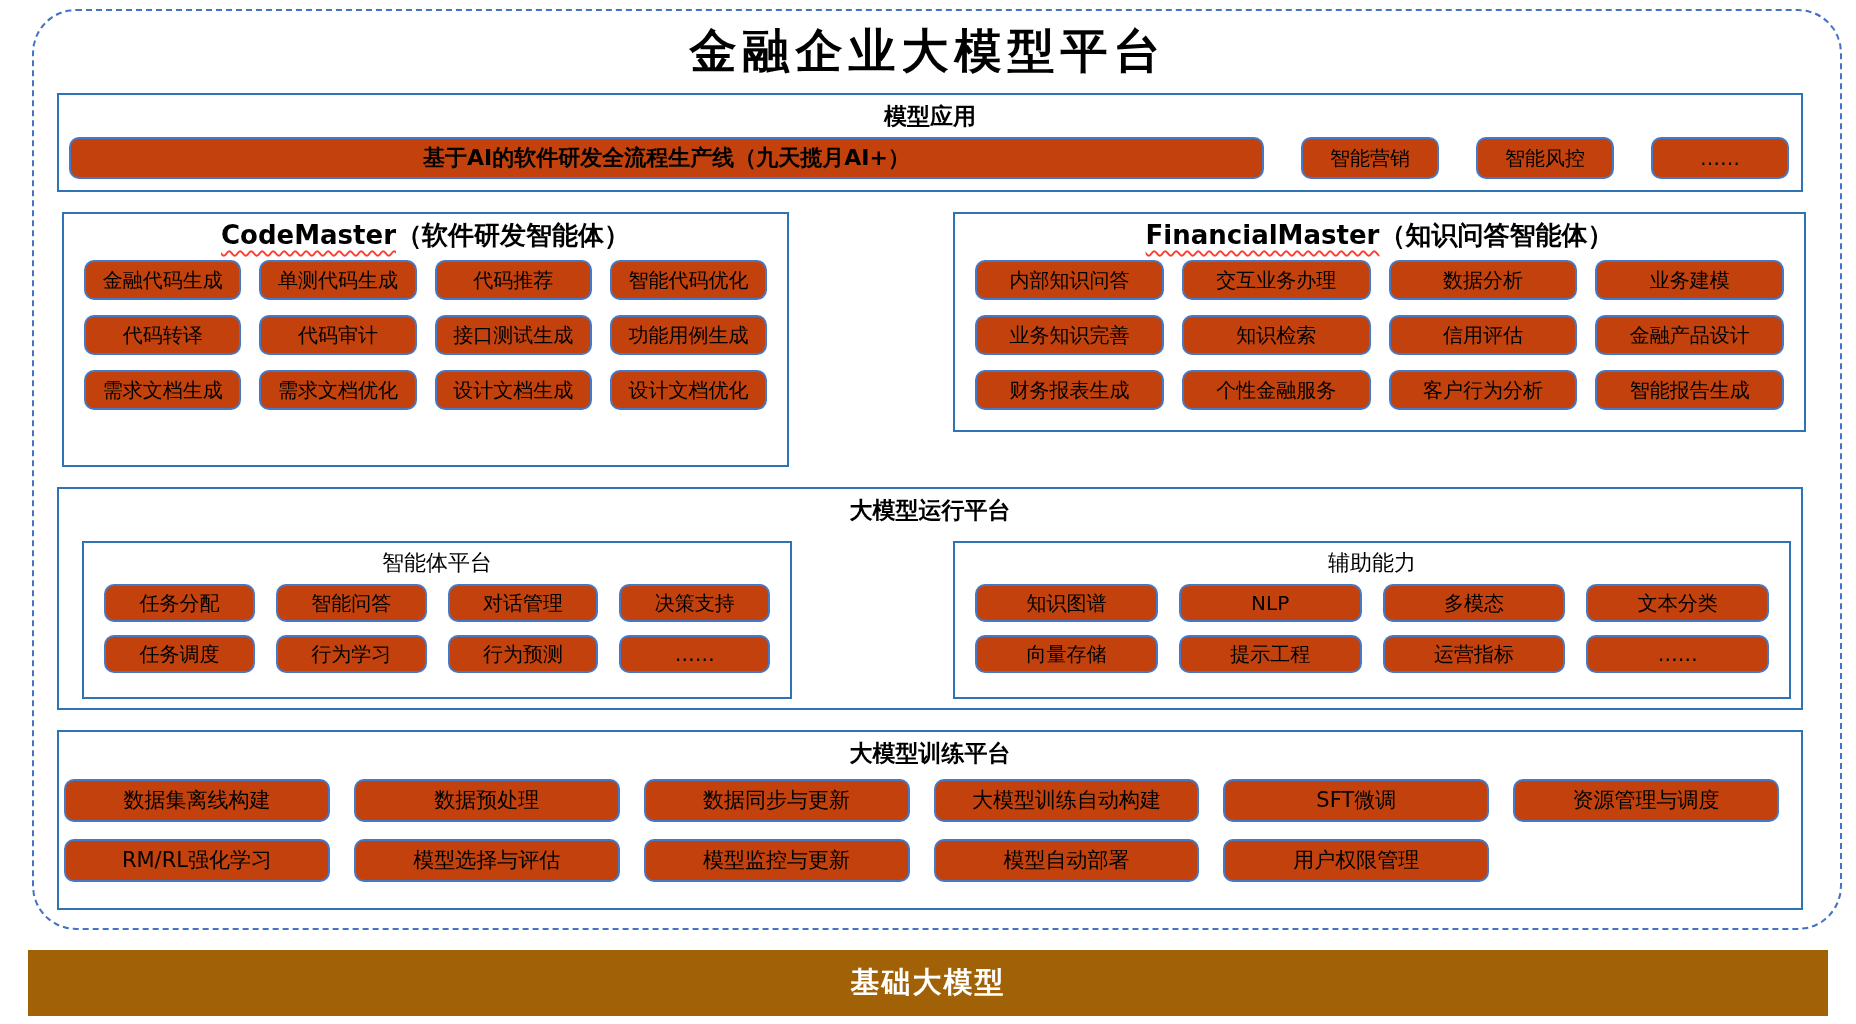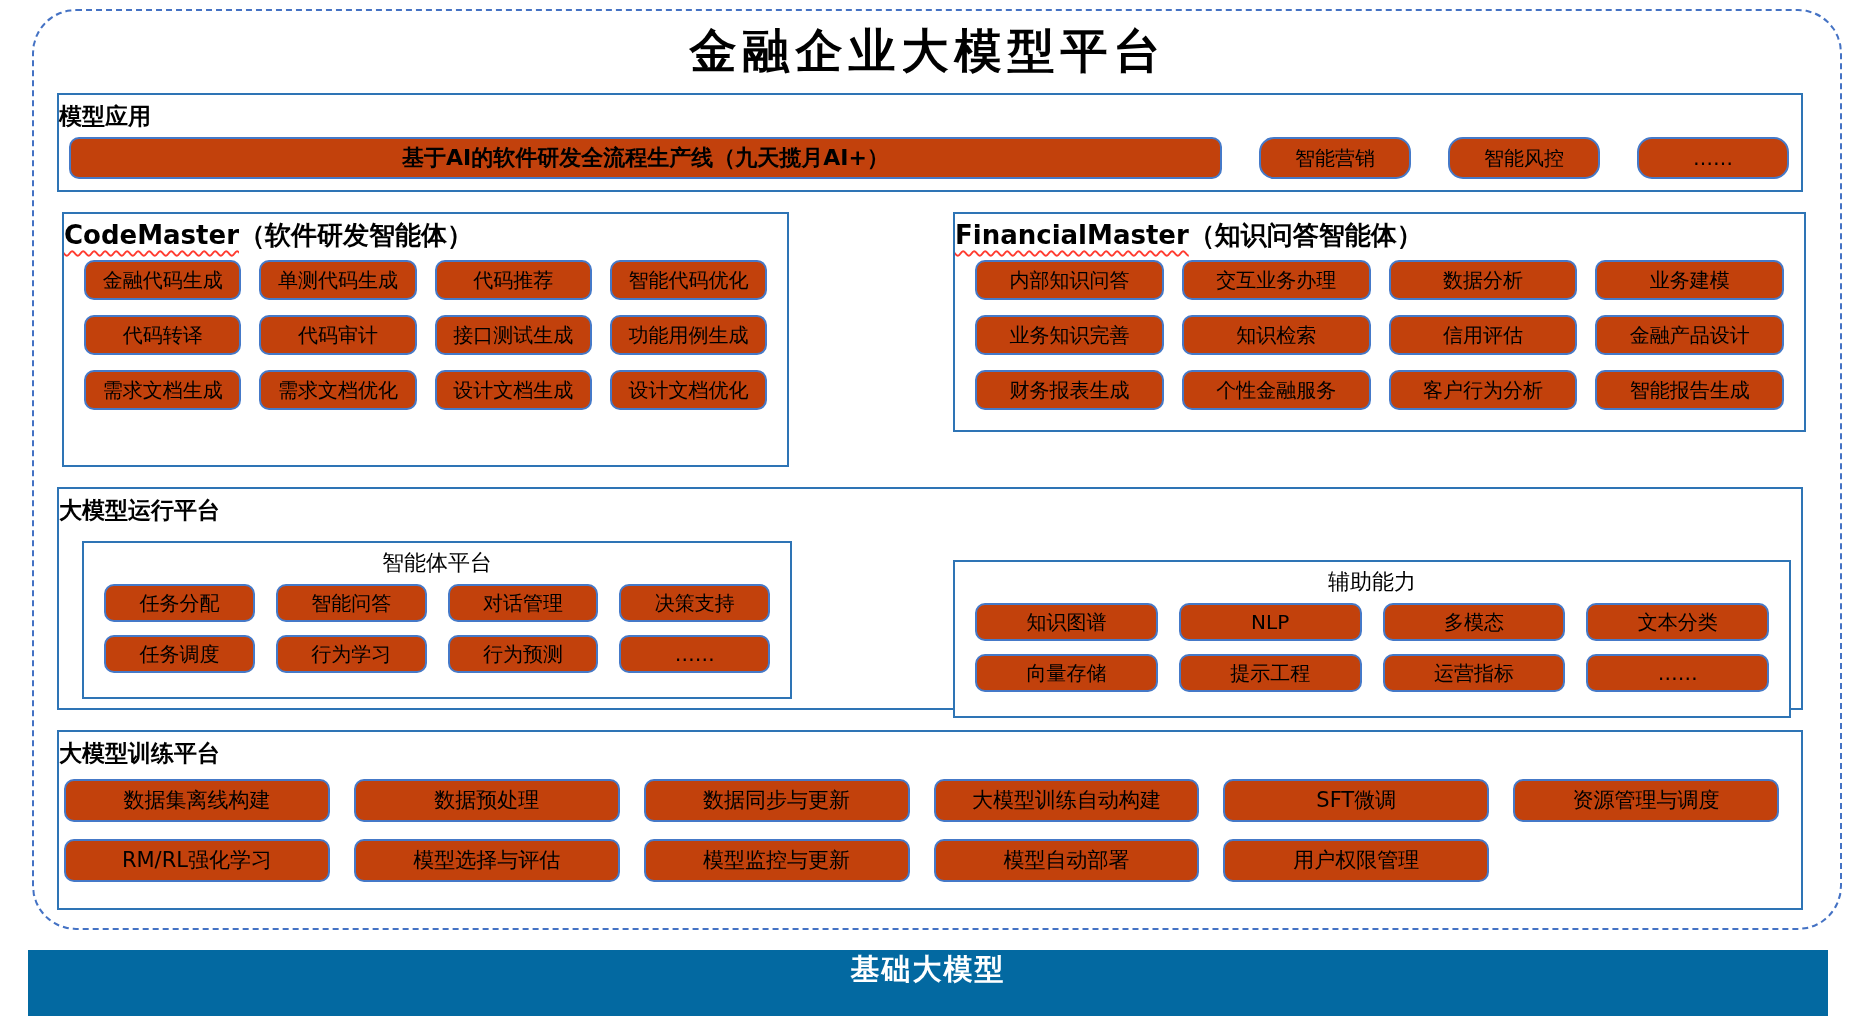--- a/index.html
+++ b/index.html
@@ -15,73 +15,73 @@
   .main-title{
     position:absolute;left:0;top:20px;width:100%;text-align:center;
     font-family:"DejaVu Serif","Liberation Serif",serif;
     font-size:47px;font-weight:bold;letter-spacing:6px;
   }
   .section{
     position:absolute;border:2px solid #2E74B5;background:#fff;
     box-sizing:border-box;
   }
   .sec-header{
-    text-align:left;font-weight:bold;font-size:23px;line-height:1;
+    text-align:center;font-weight:bold;font-size:23px;line-height:1;
     margin-top:10px;
   }
   .sec-header.en-mix{font-size:26px;margin-top:8px;}
   .sub-header{text-align:center;font-weight:normal;font-size:22px;margin-top:9px;line-height:1;}
   .spell{
     text-decoration:underline;text-decoration-style:wavy;
     text-decoration-color:#FF3B2F;text-decoration-thickness:2px;
     text-underline-offset:6px;
   }
   .pill{
     border:2px solid #4579C8;border-radius:10px;background:#c2410c;
     display:flex;align-items:center;justify-content:center;
     font-size:20px;line-height:1;box-sizing:border-box;
     white-space:nowrap;
   }
   
   #sec-apps{left:57px;top:93px;width:1746px;height:99px;}
   #sec-apps .row{display:flex;gap:37px;padding:9px 12px 0 10px;}
   #sec-apps .pill{height:42px;}
   #sec-apps .pill.main{flex:1;font-weight:bold;font-size:22px;}
-  #sec-apps .pill.small{width:152px;border-radius:15px;}
+  #sec-apps .pill.small{width:138px;}
   
   #sec-code{left:62px;top:212px;width:727px;height:255px;}
   #sec-fin{left:953px;top:212px;width:853px;height:220px;}
   .agent-grid{
     display:grid;grid-template-columns:repeat(4,1fr);
     column-gap:18px;row-gap:15px;padding:12px 20px 0 20px;
   }
   .agent-grid .pill{height:40px;}
   
   #sec-runtime{left:57px;top:487px;width:1746px;height:223px;}
   .sub-box{
     position:absolute;border:2px solid #2E74B5;box-sizing:border-box;background:#fff;
   }
   #sub-agent{left:23px;top:52px;width:710px;height:158px;}
-  #sub-aux{left:894px;top:52px;width:838px;height:158px;margin-top:19px;}
+  #sub-aux{left:894px;top:52px;width:838px;height:158px;}
   .sub-grid{
     display:grid;grid-template-columns:repeat(4,1fr);
     column-gap:21px;row-gap:13px;padding:10px 20px 0 20px;
   }
   .sub-grid .pill{height:38px;}
   
   #sec-training{left:57px;top:730px;width:1746px;height:180px;}
   .train-grid{
     display:grid;grid-template-columns:repeat(6,1fr);
     column-gap:24px;row-gap:17px;padding:14px 22px 0 5px;
   }
   .train-grid .pill{height:43px;font-size:21px;}
   
   .foundation-bar{
     position:absolute;left:28px;top:950px;width:1800px;height:66px;
-    background:#0369a1;color:#fff;display:flex;justify-content:center;
+    background:#a16207;color:#fff;display:flex;align-items:center;justify-content:center;
     font-size:29px;font-weight:bold;letter-spacing:2px;
   }
 </style>
 </head>
 <body>
 
 <div class="outer-dashed"></div>
 
 <div class="main-title">金融企业大模型平台</div>
 

